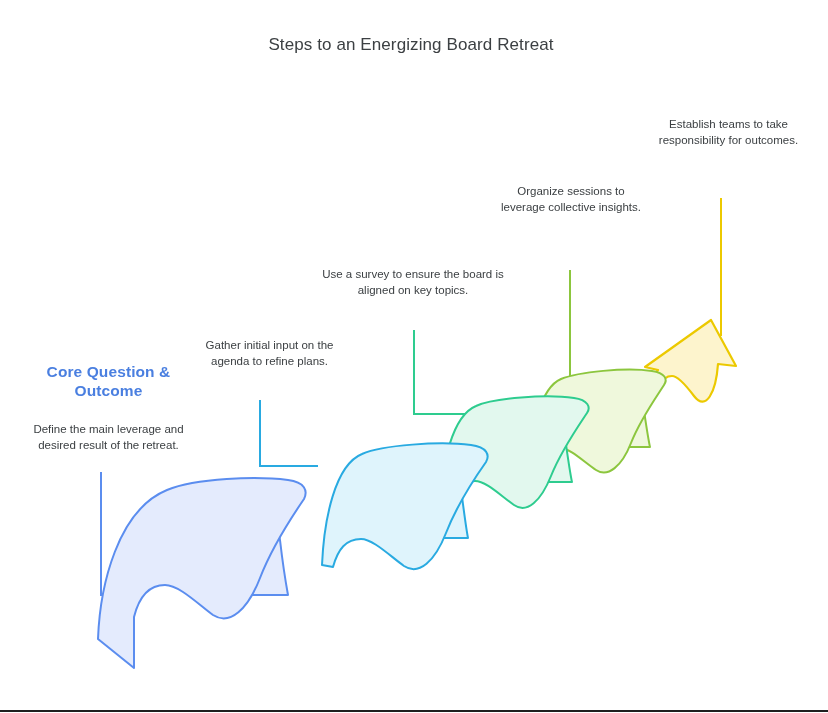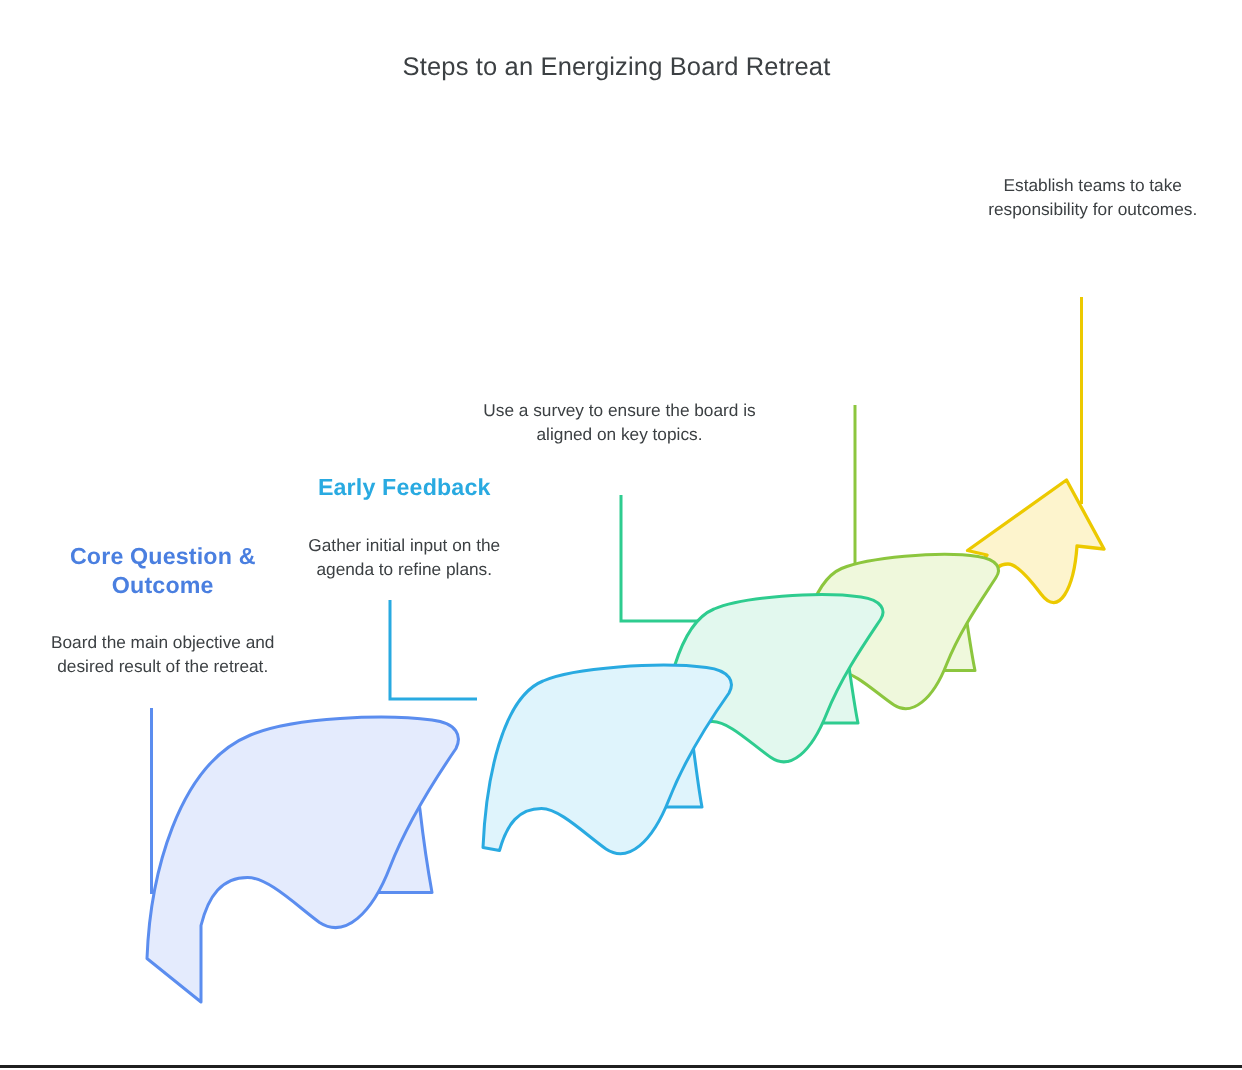--- a/index.html
+++ b/index.html
@@ -161,32 +161,32 @@
              C 198 604 179 585 165 585
              C 148 585 139 597 134 617
              L 134 668 Z" fill="#e4ebfd" stroke="#5b8def" stroke-width="2" stroke-linejoin="round"></path>
   </g>
 </svg>
 
 <div class="chart-title">Steps to an Energizing Board Retreat</div>
 
 <div class="step-label" id="label-0">
   <div class="step-heading" style="color: rgb(74, 127, 224);">Core Question &amp; Outcome</div>
-  <div class="step-desc">Board the main objective and desired result of the retreat.</div>
+  <div class="step-desc">Define the main leverage and desired result of the retreat.</div>
 </div>
 
 <div class="step-label" id="label-1">
-  <div class="step-heading" style="color: rgb(41, 170, 225);">Early Feedback</div>
   <div class="step-desc">Gather initial input on the agenda to refine plans.</div>
 </div>
 
 <div class="step-label" id="label-2">
   <div class="step-desc">Use a survey to ensure the board is aligned on key topics.</div>
 </div>
 
 <div class="step-label" id="label-3">
+  <div class="step-desc">Organize sessions to leverage collective insights.</div>
 </div>
 
 <div class="step-label" id="label-4">
   <div class="step-desc">Establish teams to take responsibility for outcomes.</div>
 </div>
 
 <div id="bottom-rule"></div>
 
 </body></html>

